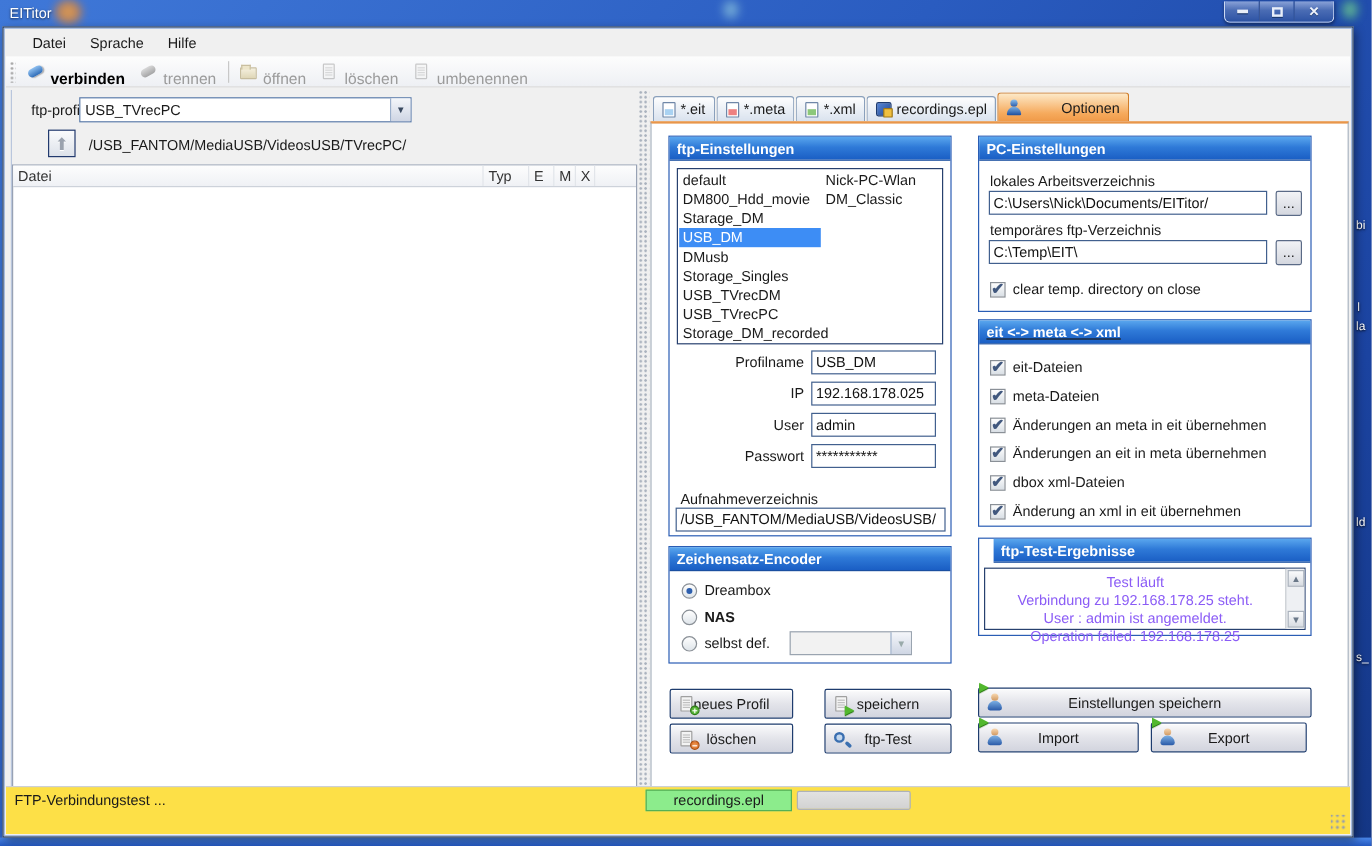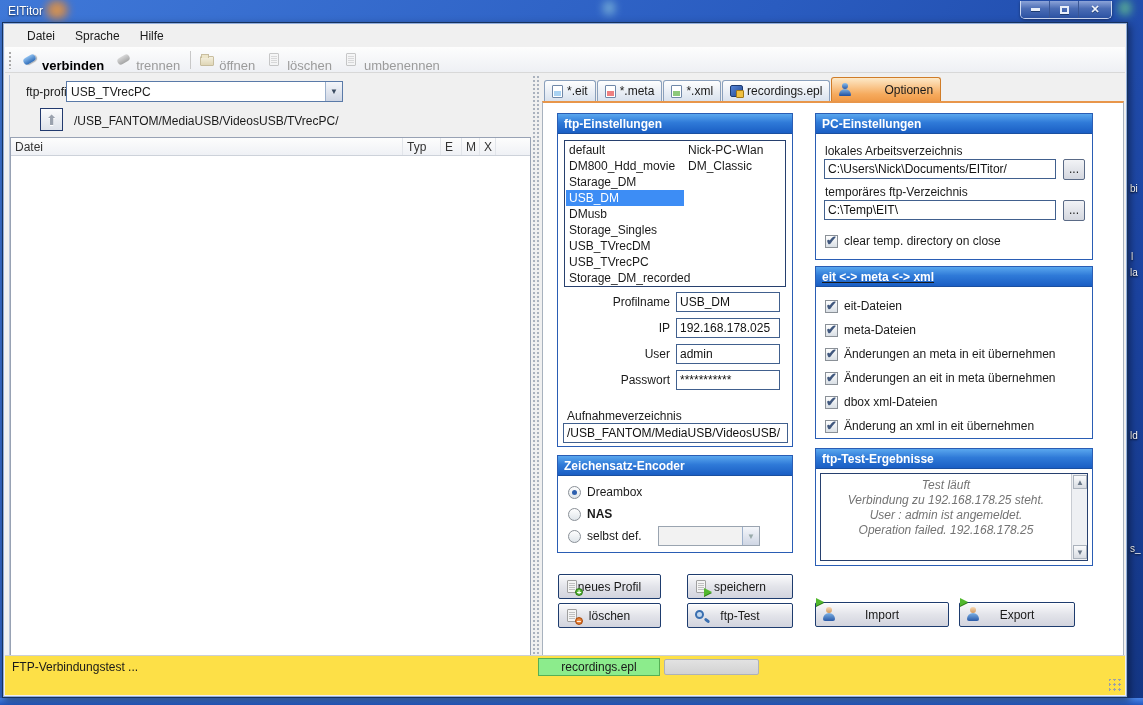--- a/index.html
+++ b/index.html
@@ -111,21 +111,21 @@
 
   .cbrow { position:absolute; display:flex; align-items:center; gap:6px; }
   .cb { width:13px; height:13px; border:1px solid #8a9097; background:linear-gradient(#fefefe,#d9dfe5); position:relative; flex:0 0 13px; }
   .cb .tick { position:absolute; left:0; top:-3px; font-size:13px; font-weight:bold; color:#41587e; }
 
   .btn { position:absolute; border:1px solid #1e3c6e; border-radius:2px; background:linear-gradient(#fbfbfc,#e3e4ea 50%,#d2d4de); box-shadow:inset 0 1px 0 #fff; display:flex; align-items:center; justify-content:center; }
   .btn .bicon { position:absolute; left:6px; top:4px; }
   .browse-btn { position:absolute; width:22px; height:21px; border:1px solid #5a6a86; border-radius:2px; background:linear-gradient(#f2f3f6,#d4d7df); text-align:center; line-height:19px; color:#222; }
 
   .testbox { position:absolute; left:4px; top:24px; right:4px; bottom:4px; background:#fff; border:1px solid #27406e; }
-  .testlines { position:absolute; left:2px; top:4px; right:18px; text-align:center; color:#737373; line-height:15px;font-style:italic; }
+  .testlines { position:absolute; left:2px; top:4px; right:18px; text-align:center; color:#8b5cf6; line-height:15px; }
   .vscroll { position:absolute; right:0; top:0; bottom:0; width:16px; background:#eef0f3; border-left:1px solid #c8ccd2; }
   .sbtn { position:absolute; left:1px; width:14px; height:14px; background:linear-gradient(#fafbfc,#d8dce2); border:1px solid #aab2bc; color:#6a7888; font-size:8px; text-align:center; line-height:13px; }
   .sbtn.up { top:1px; } .sbtn.dn { bottom:1px; }
 
   
   .statusbar { position:absolute; left:2px; right:2px; bottom:2px; height:40px; background:#fde047; border-top:1px solid #cdd0d5; }
   .status-text { position:absolute; left:7px; top:4px; }
   .status-badge { position:absolute; left:533px; top:2px; width:122px; height:18px; background:#8cec8c; border:1px solid #55b055; text-align:center; line-height:16px; }
   .status-prog { position:absolute; left:659px; top:3px; width:95px; height:16px; background:linear-gradient(#e2e2e2,#d2d2d2); border:1px solid #aeb2b8; border-radius:2px; }
   .grip { position:absolute; right:3px; bottom:3px; width:13px; height:13px;
@@ -398,41 +398,45 @@
             <span>dbox xml-Dateien</span>
           </div>
           <div class="cbrow" style="left:9px;top:152px;">
             <span class="cb">
                 <span class="tick">✔</span>
               </span>
             <span>Änderung an xml in eit übernehmen</span>
           </div>
         </div>
 
-        <div class="gb" style="left:272px;top:345px;width:278px;height:118px;">
+        <div class="gb" style="left:272px;top:345px;width:278px;height:82px;padding-left:12px;">
           <div class="gbhead">ftp-Test-Ergebnisse</div>
           <div class="testbox">
             <div class="testlines">
               <div>Test läuft</div>
               <div>Verbindung zu 192.168.178.25 steht.</div>
               <div>User : admin ist angemeldet.</div>
               <div>Operation failed. 192.168.178.25</div>
             </div>
             <div class="vscroll">
               <div class="sbtn up">▲</div>
               <div class="sbtn dn">▼</div>
             </div>
           </div>
         </div>
 
+        <div class="btn" style="left:272px;top:470px;width:278px;height:25px;">
+          <span class="bicon"><span class="icon-person"></span><span class="arrow-go"></span></span>
+          <span>Einstellungen speichern</span>
+        </div>
         <div class="btn" style="left:272px;top:499px;width:134px;height:25px;">
           <span class="bicon"><span class="icon-person"></span><span class="arrow-go"></span></span>
           <span>Import</span>
         </div>
-        <div class="btn" style="left:416px;top:499px;width:116px;height:25px;">
+        <div class="btn" style="left:416px;top:499px;width:130px;height:25px;">
           <span class="bicon"><span class="icon-person"></span><span class="arrow-go"></span></span>
           <span>Export</span>
         </div>
 
       </div>
     </div>
   </div>
 
   <div class="statusbar">
     <span class="status-text">FTP-Verbindungstest ...</span>

